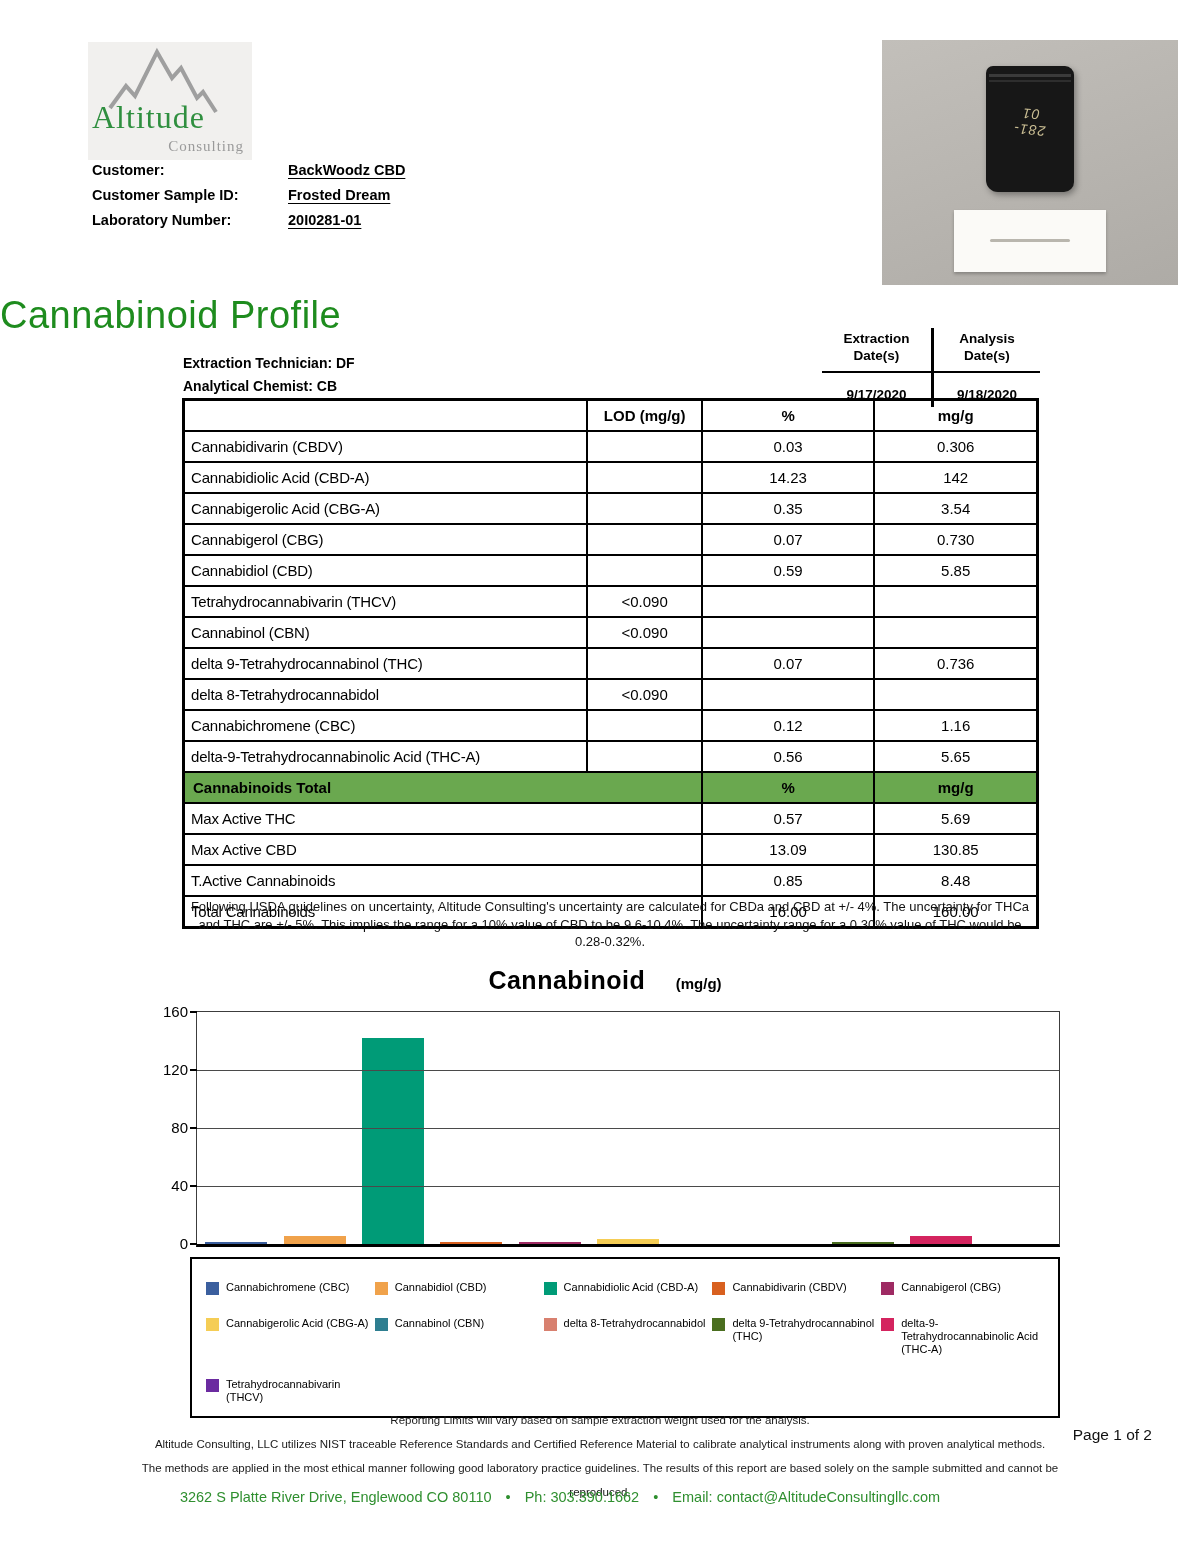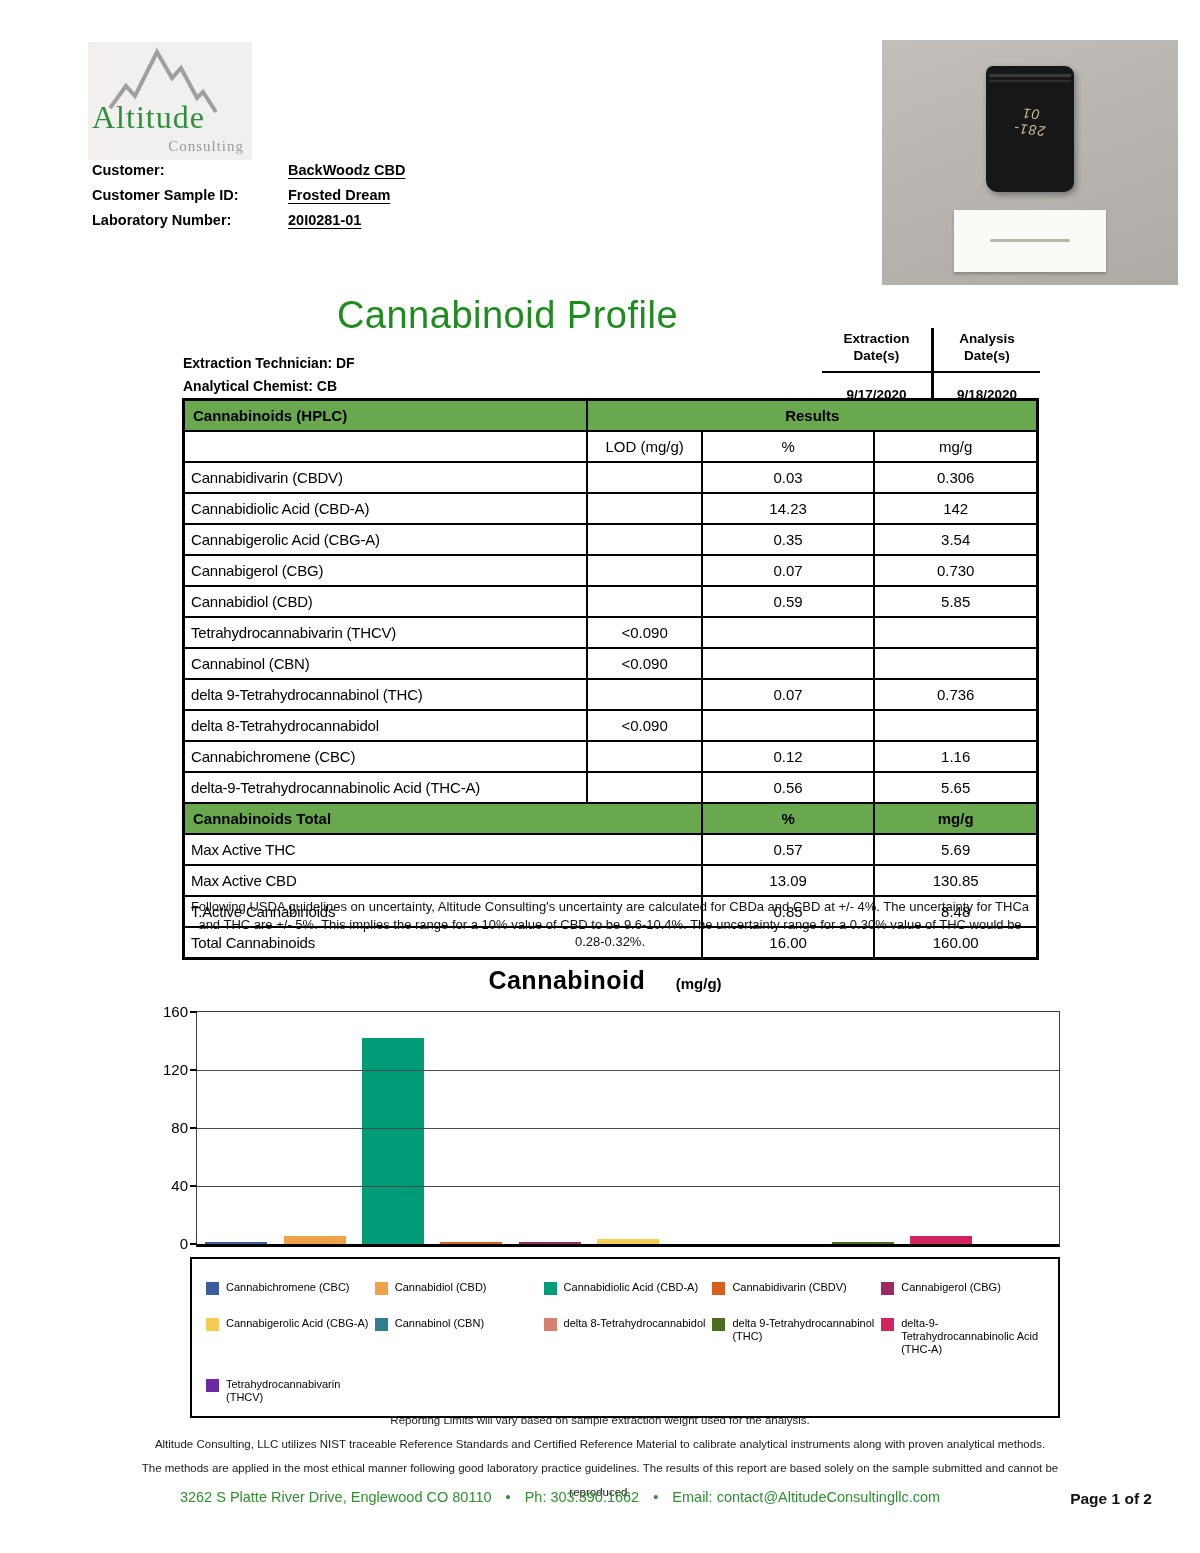--- a/index.html
+++ b/index.html
@@ -25,39 +25,39 @@
          border-radius:7px 9px 10px 12px;box-shadow:2px 3px 6px rgba(0,0,0,.35);}
   .pouch::before{content:"";position:absolute;left:3px;top:8px;right:3px;height:3px;background:#3a3a3a;}
   .pouch::after{content:"";position:absolute;left:3px;top:14px;right:3px;height:2px;background:#2e2e2e;}
   .bag-label{position:absolute;left:0;top:40px;width:100%;text-align:center;color:#c9bd93;
              font-size:14px;line-height:16px;transform:rotate(185deg);font-style:italic;letter-spacing:1px;}
   .card{position:absolute;left:72px;top:170px;width:152px;height:62px;background:#fbfaf7;
         box-shadow:0 2px 3px rgba(0,0,0,.25);}
   .card-line{position:absolute;left:24%;top:29px;width:52%;height:3px;background:#b9b6ae;border-radius:2px;}
 
   
-  .report-title{position:absolute;left:0;top:294px;width:1015px;text-align:center;
+  .report-title{position:absolute;left:0;top:294px;width:1015px;
                 font-size:38px;color:#1e8c1e;letter-spacing:0.5px;}
   .tech{position:absolute;left:183px;top:352px;font-weight:bold;font-size:14px;line-height:23px;}
 
   .dates{position:absolute;left:822px;top:328px;width:218px;display:grid;grid-template-columns:1fr 1fr;}
   .dates .dcol{text-align:center;font-weight:bold;font-size:13.5px;line-height:17px;padding-bottom:4px;}
   .dates .dcol.right{border-left:3px solid #000;}
   .dates .dhead{border-bottom:2.5px solid #000;padding:2px 4px 5px 4px;min-height:36px;}
   .dates .dval{padding-top:13px;font-size:13.5px;font-weight:bold;}
 
   
   table.main{position:absolute;left:182px;top:398px;width:857px;border-collapse:collapse;
              border:3px solid #000;font-size:15px;}
   table.main td{border:2px solid #000;height:27px;padding:1px 5px;}
   table.main td.name{text-align:left;padding-left:6px;letter-spacing:-0.2px;}
   table.main td.num{text-align:center;}
   table.main tr.green td{background:#6aa84f;font-weight:bold;}
   table.main td.sec{padding-left:8px;}
-  table.main td.colhead{font-weight:normal;text-align:center;}
+  table.main td.colhead{font-weight:bold;text-align:center;}
 
   
   .uncertainty{position:absolute;left:190px;top:898px;width:840px;text-align:center;
                font-size:13px;line-height:17.5px;color:#111;}
 
   
   .chart{position:absolute;left:150px;top:966px;width:910px;}
   .chart-title{text-align:center;font-weight:bold;}
   .chart-title .main-t{font-size:25px;letter-spacing:0.5px;}
   .chart-title .unit-t{font-size:15px;margin-left:26px;text-align:right;}
@@ -77,21 +77,21 @@
   .litem{display:flex;align-items:flex-start;}
   .swatch{width:13px;height:13px;flex:none;margin-right:7px;margin-top:1px;}
   .llabel{font-size:11px;line-height:13px;}
 
   
   .footnotes{position:absolute;left:110px;top:1408px;width:980px;text-align:center;
              font-size:11.5px;line-height:24px;color:#1a1a1a;}
   .address{position:absolute;left:60px;top:1489px;width:1000px;text-align:center;
            color:#2f8f2f;font-size:14.5px;}
   .address .sep{margin:0 10px;}
-  .pageno{position:absolute;right:48px;top:1490px;font-size:15.5px;color:#111;font-weight:bold;}
+  .pageno{position:absolute;right:48px;top:1426px;font-size:15.5px;color:#111;}
 </style>
 </head>
 <body>
 
 <div class="page">
 
   <div class="logo">
     <svg width="138" height="70" viewBox="0 0 138 70">
       <polyline points="8,62 24,40 33,50 55,6 70,32 79,22 95,52 101,46 114,66" fill="none" stroke="#9f9f9f" stroke-width="4" stroke-linejoin="miter"></polyline>
     </svg>
@@ -151,24 +151,20 @@
     </div>
 
   <table class="main">
     <colgroup>
         <col style="width:47.3%">
         <col style="width:13.4%">
         <col style="width:20.2%">
         <col style="width:19.1%">
       </colgroup>
     <tbody id="tbody-main">
-      <tr class="green">
-        <td class="sec">Cannabinoids (HPLC)</td>
-        <td class="colhead" colspan="3">Results</td>
-      </tr>
       <tr>
         <td class="name"></td>
         <td class="colhead">LOD (mg/g)</td>
         <td class="colhead">%</td>
         <td class="colhead">mg/g</td>
       </tr>
 
     <tr>
           <td class="name">Cannabidivarin (CBDV)</td>
           <td class="num"></td>

